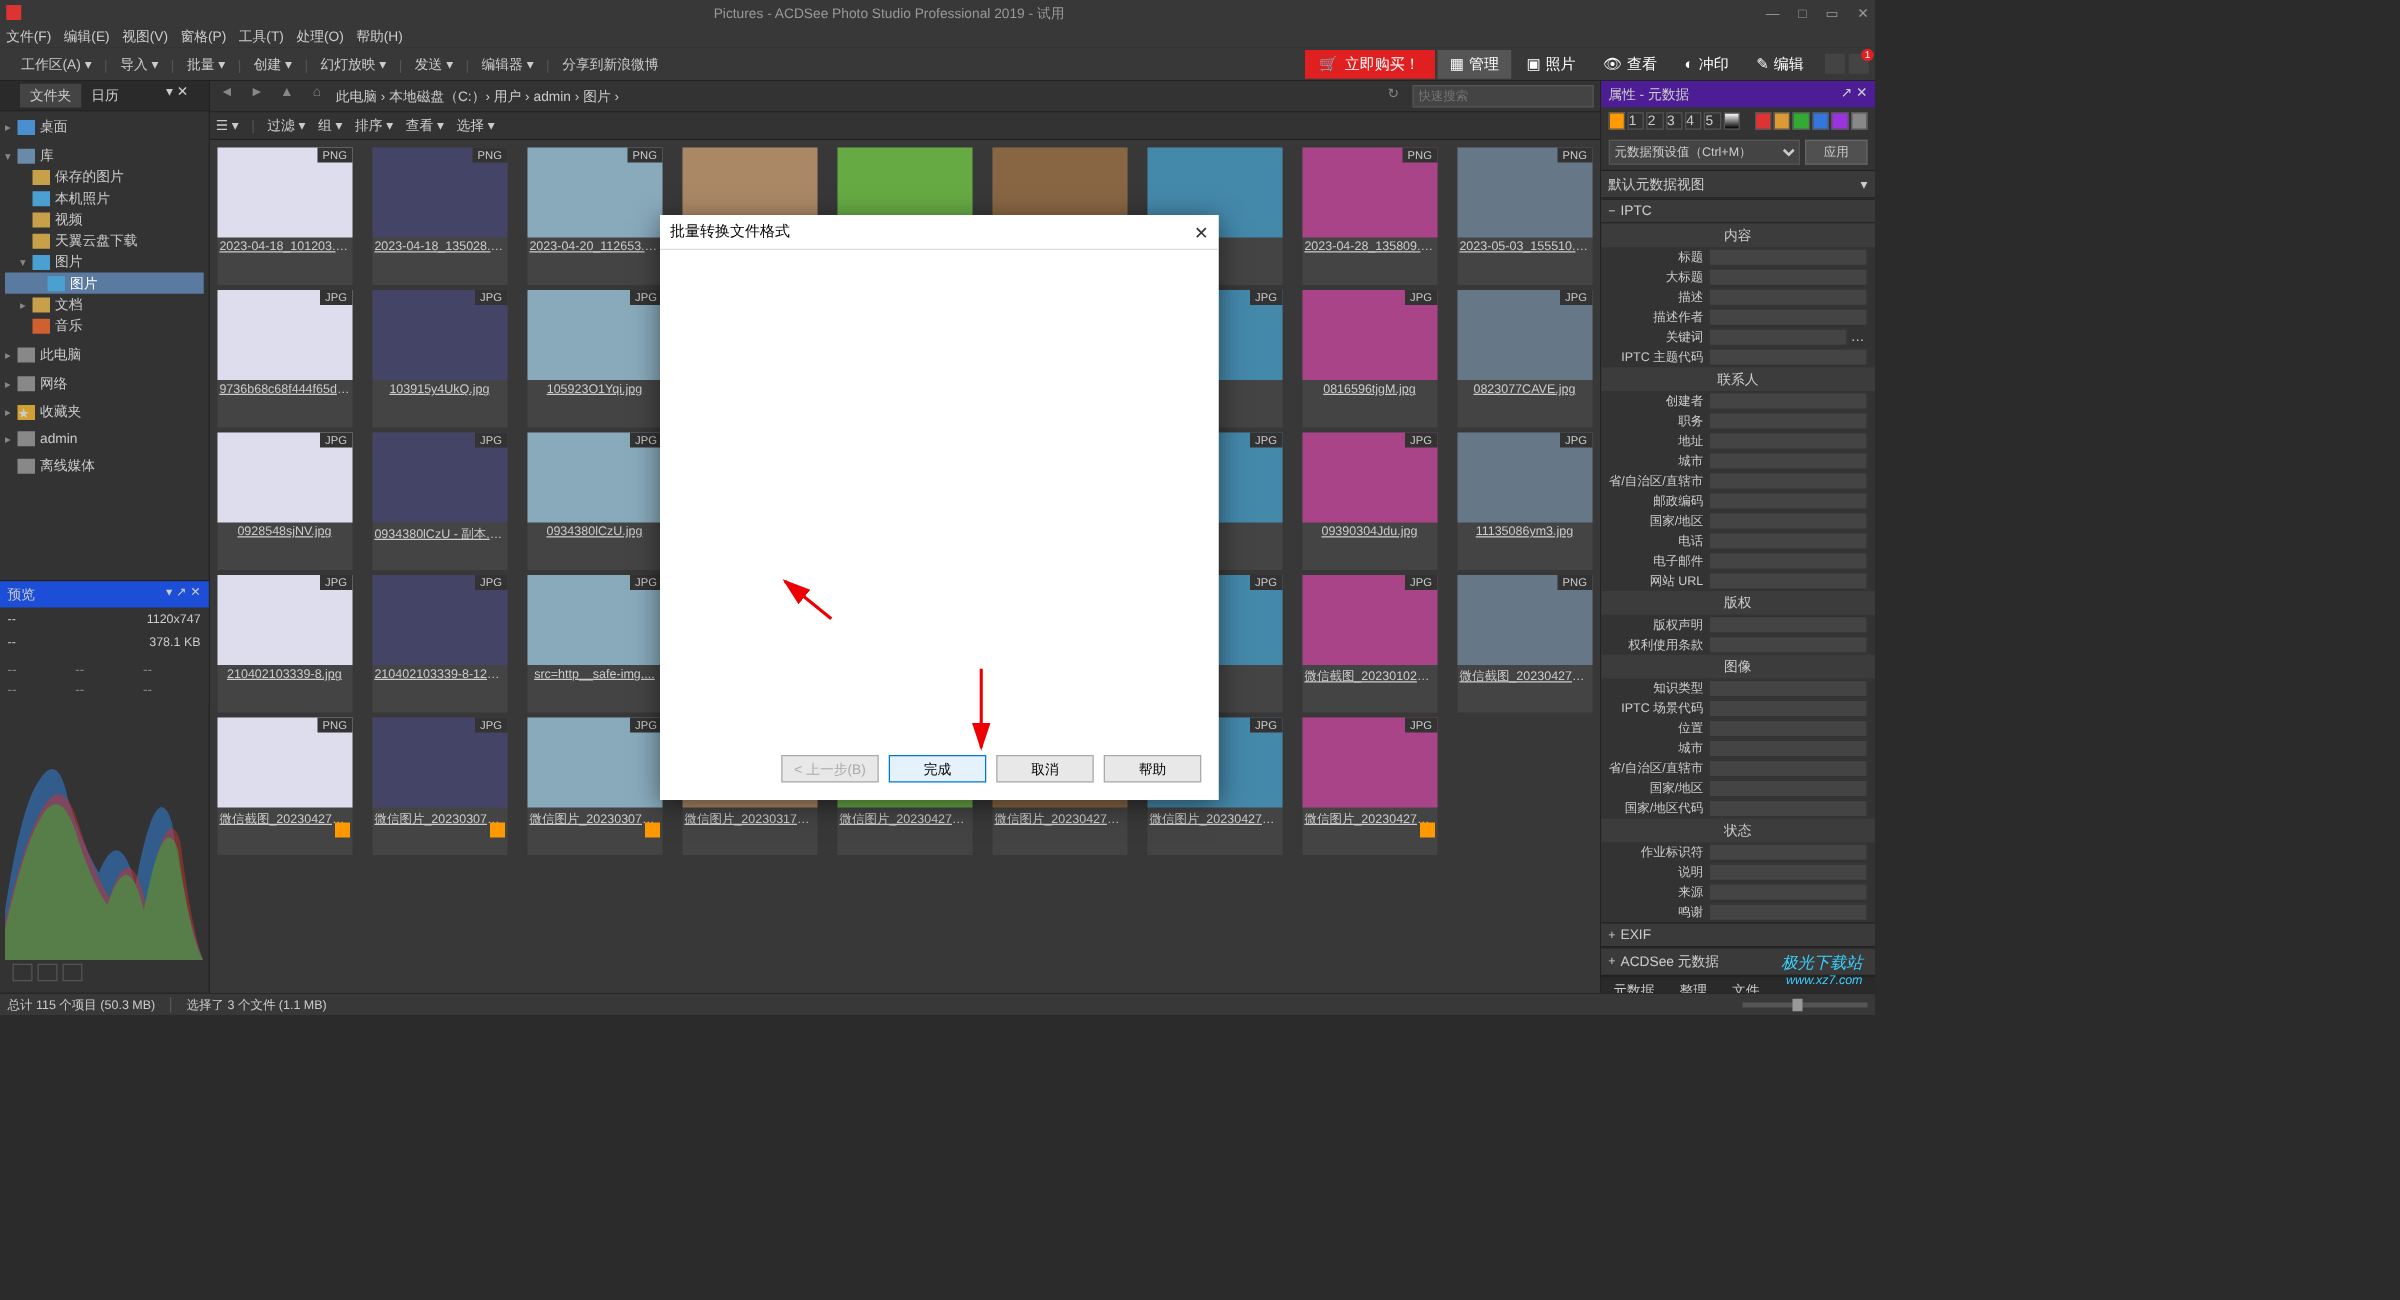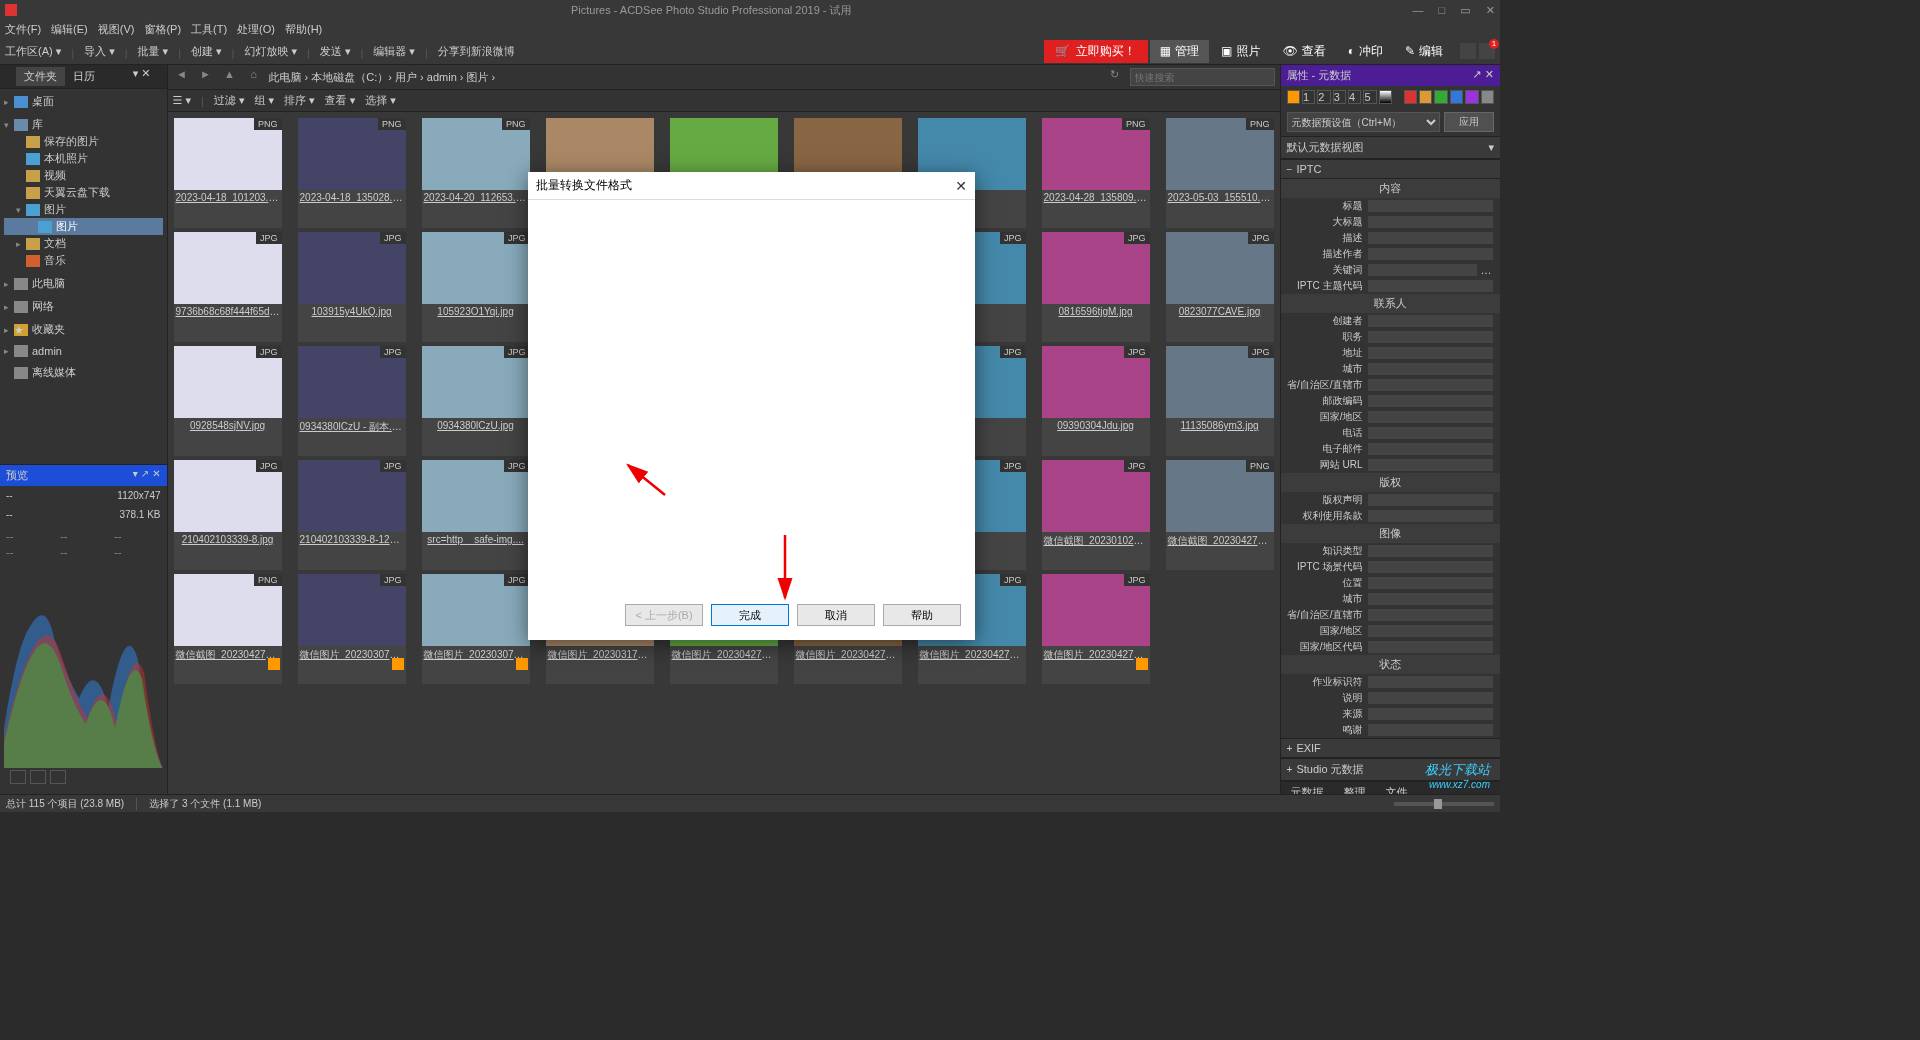--- a/index.html
+++ b/index.html
@@ -4,21 +4,21 @@
 <style>
 * { margin: 0; padding: 0; box-sizing: border-box; font-family: "Microsoft YaHei", sans-serif; }
 body { background: #2b2b2b; color: #ccc; font-size: 11px; width: 1500px; height: 812px; overflow: hidden; position: relative; }
 .titlebar { height: 20px; background: #383838; display: flex; align-items: center; padding: 0 5px; }
 .titlebar .appicon { width: 12px; height: 12px; background: #d33; margin-right: 5px; }
 .titlebar .title { flex: 1; text-align: center; color: #999; }
 .titlebar .winbtns span { margin-left: 12px; color: #999; cursor: pointer; }
 .menubar { height: 18px; background: #383838; display: flex; align-items: center; padding: 0 5px; font-size: 11px; }
 .menubar span { margin-right: 10px; cursor: pointer; }
 .toolbar1 { height: 27px; background: #383838; border-bottom: 1px solid #222; display: flex; align-items: center; padding: 0 5px; }
-.toolbar1 .left { display: flex; align-items: flex-end; gap: 10px; flex: 1; }
+.toolbar1 .left { display: flex; align-items: flex-end; gap: 10px; flex: 1; margin-left: 12px; }
 .toolbar1 .left .tbtn { color: #ccc; cursor: pointer; font-size: 11px; }
 .toolbar1 .right { display: flex; align-items: center; gap: 2px; }
 .buybtn { background: #e02020; color: #fff; padding: 3px 12px; font-size: 12px; display: flex; align-items: center; gap: 5px; }
 .modebtn { padding: 3px 10px; color: #fff; font-size: 12px; display: flex; align-items: center; gap: 4px; }
 .modebtn.active { background: #555; }
 .graphbtns { display: flex; gap: 3px; margin-left: 5px; }
 .graphbtns .gb { width: 16px; height: 16px; background: #444; }
 
 .mainwrap { display: flex; height: calc(100% - 83px); }
 .leftpanel { width: 196px; background: #333; border-right: 1px solid #222; display: flex; flex-direction: column; }
@@ -737,33 +737,33 @@
           <span class="val"></span>
         </div>
     </div>
 
     <div class="sectionhead">
         <span class="plus">+</span>
         <span>EXIF</span>
       </div>
     <div class="sectionhead">
         <span class="plus">+</span>
-        <span>Studio 元数据</span>
+        <span>ACDSee 元数据</span>
       </div>
 
     <div class="rp-tabs">
       <div class="tab">元数据</div>
       <div class="tab">整理</div>
       <div class="tab">文件</div>
     </div>
   </div>
 </div>
 
 <div class="statusbar">
-  <span>总计 115 个项目 (23.8 MB)</span>
+  <span>总计 115 个项目 (50.3 MB)</span>
   <span class="sep"></span>
   <span>选择了 3 个文件 (1.1 MB)</span>
   <span style="margin-left:auto"></span>
   <span style="width:100px;height:4px;background:#555;display:inline-block;position:relative">
       <span style="position:absolute;left:40%;top:-3px;width:8px;height:10px;background:#999"></span>
     </span>
 </div>
 
 <div class="dialog">
   <div class="dlg-title">

